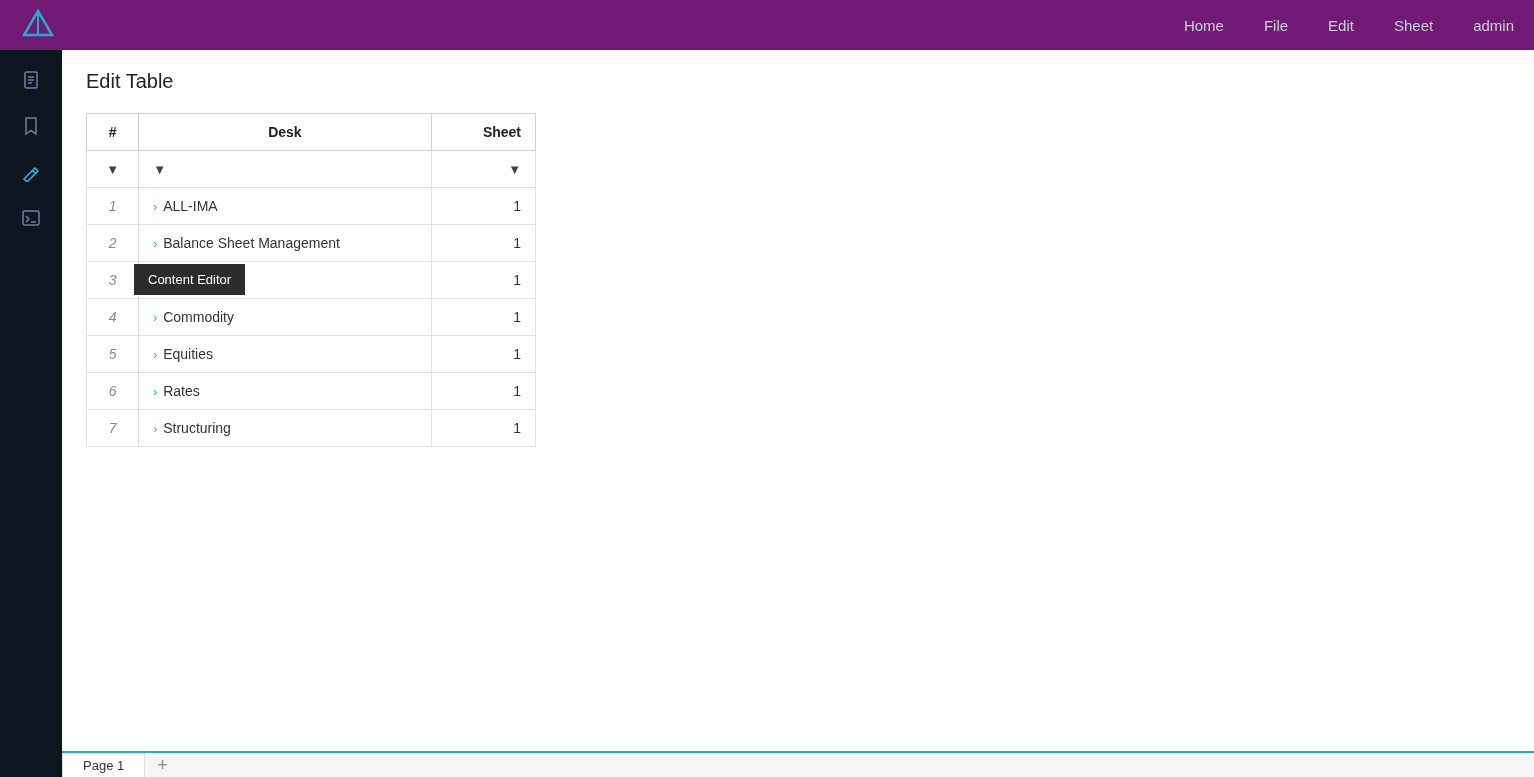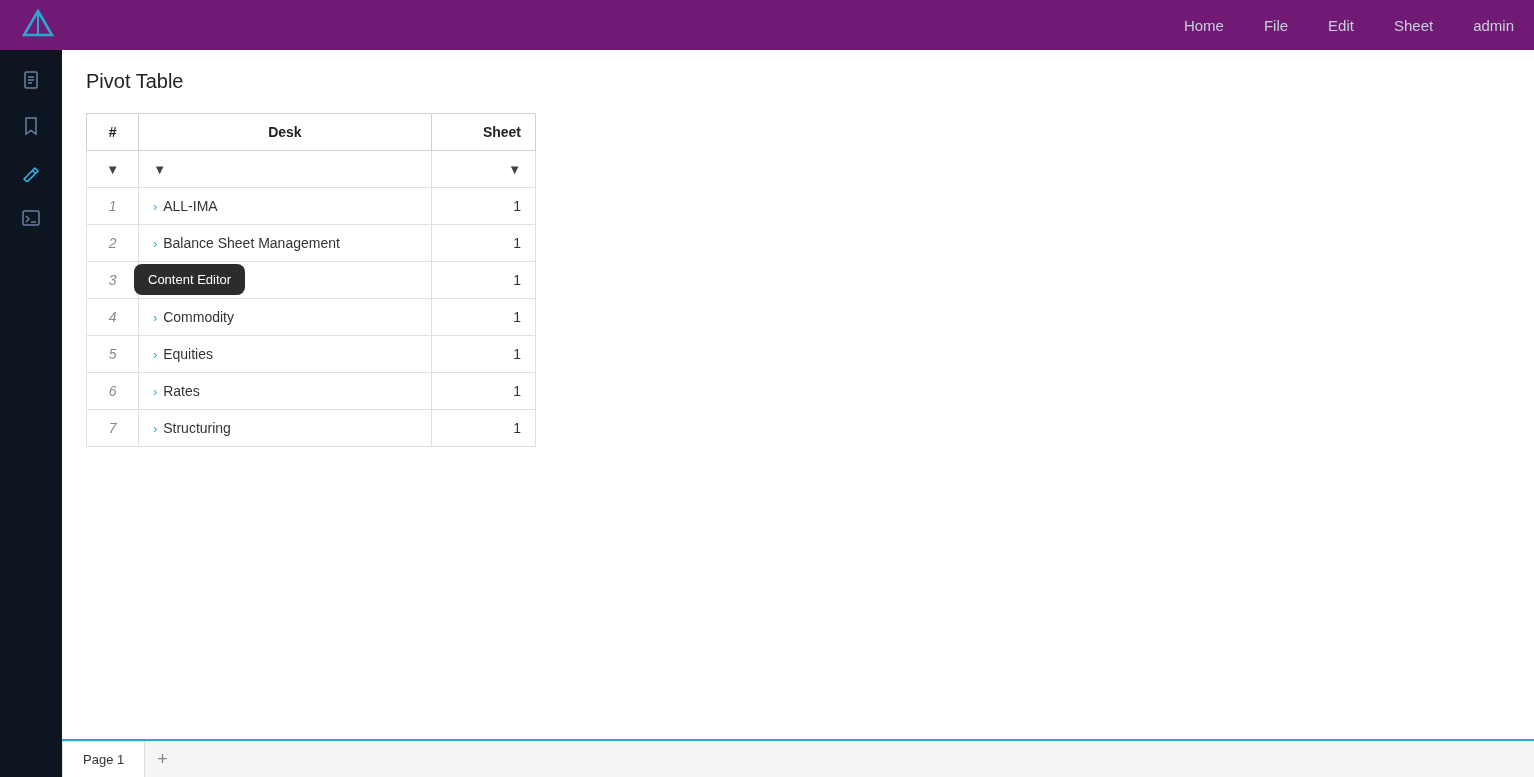--- a/index.html
+++ b/index.html
@@ -143,35 +143,35 @@
       font-size: 12px;
       cursor: pointer;
     }
 
     
     .tooltip {
       position: absolute;
       background: #2c2c2c;
       color: #fff;
       padding: 8px 14px;
-      border-radius: 8px;
+      border-radius: 0;
       font-size: 13px;
       font-weight: 500;
       top: 214px;
       left: 72px;
       white-space: nowrap;
       z-index: 100;
       pointer-events: none;
     }
 
     
     .tab-bar {
       background: #f5f5f5;
       border-top: 2px solid #29a8d0;
-      height: 38px;
+      height: 26px;
       display: flex;
       align-items: center;
       padding: 0 0 0 0;
       flex-shrink: 0;
     }
     .tab-item {
       background: #fff;
       border: 1px solid #ddd;
       border-bottom: none;
       padding: 6px 20px;
@@ -246,21 +246,21 @@
         <line x1="10" y1="14" x2="15" y2="14"></line>
       </svg>
     </div>
   </div>
 
   <div class="content-area">
     <div class="page-content">
 
       <div class="tooltip">Content Editor</div>
 
-      <div class="page-title">Pivot Table</div>
+      <div class="page-title">Edit Table</div>
 
       <table class="pivot-table">
         <thead>
           <tr>
             <th class="num-col">#</th>
             <th class="desk-col">Desk</th>
             <th class="count-col">Sheet</th>
           </tr>
           <tr class="filter-row">
             <td style="text-align:center;">

